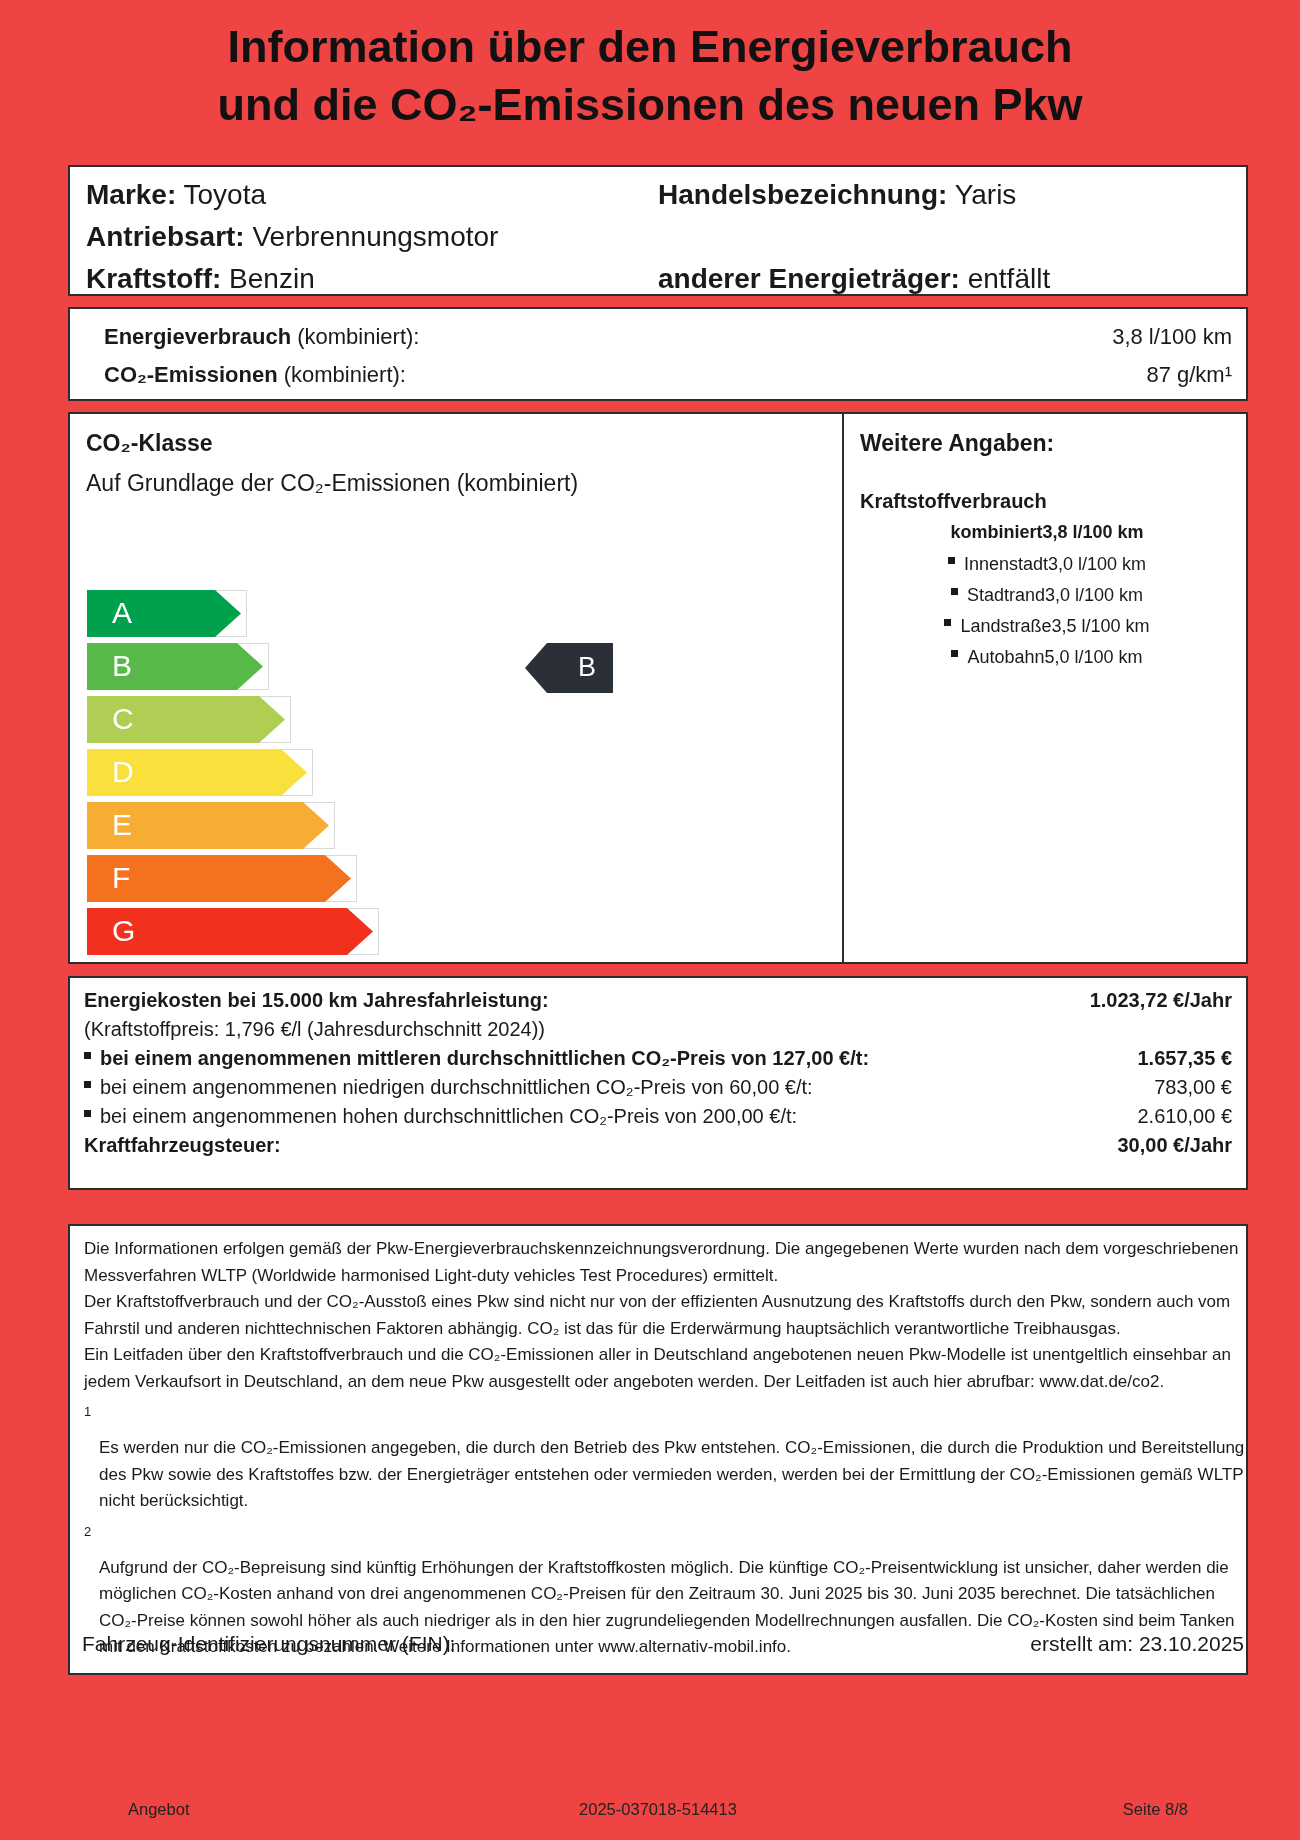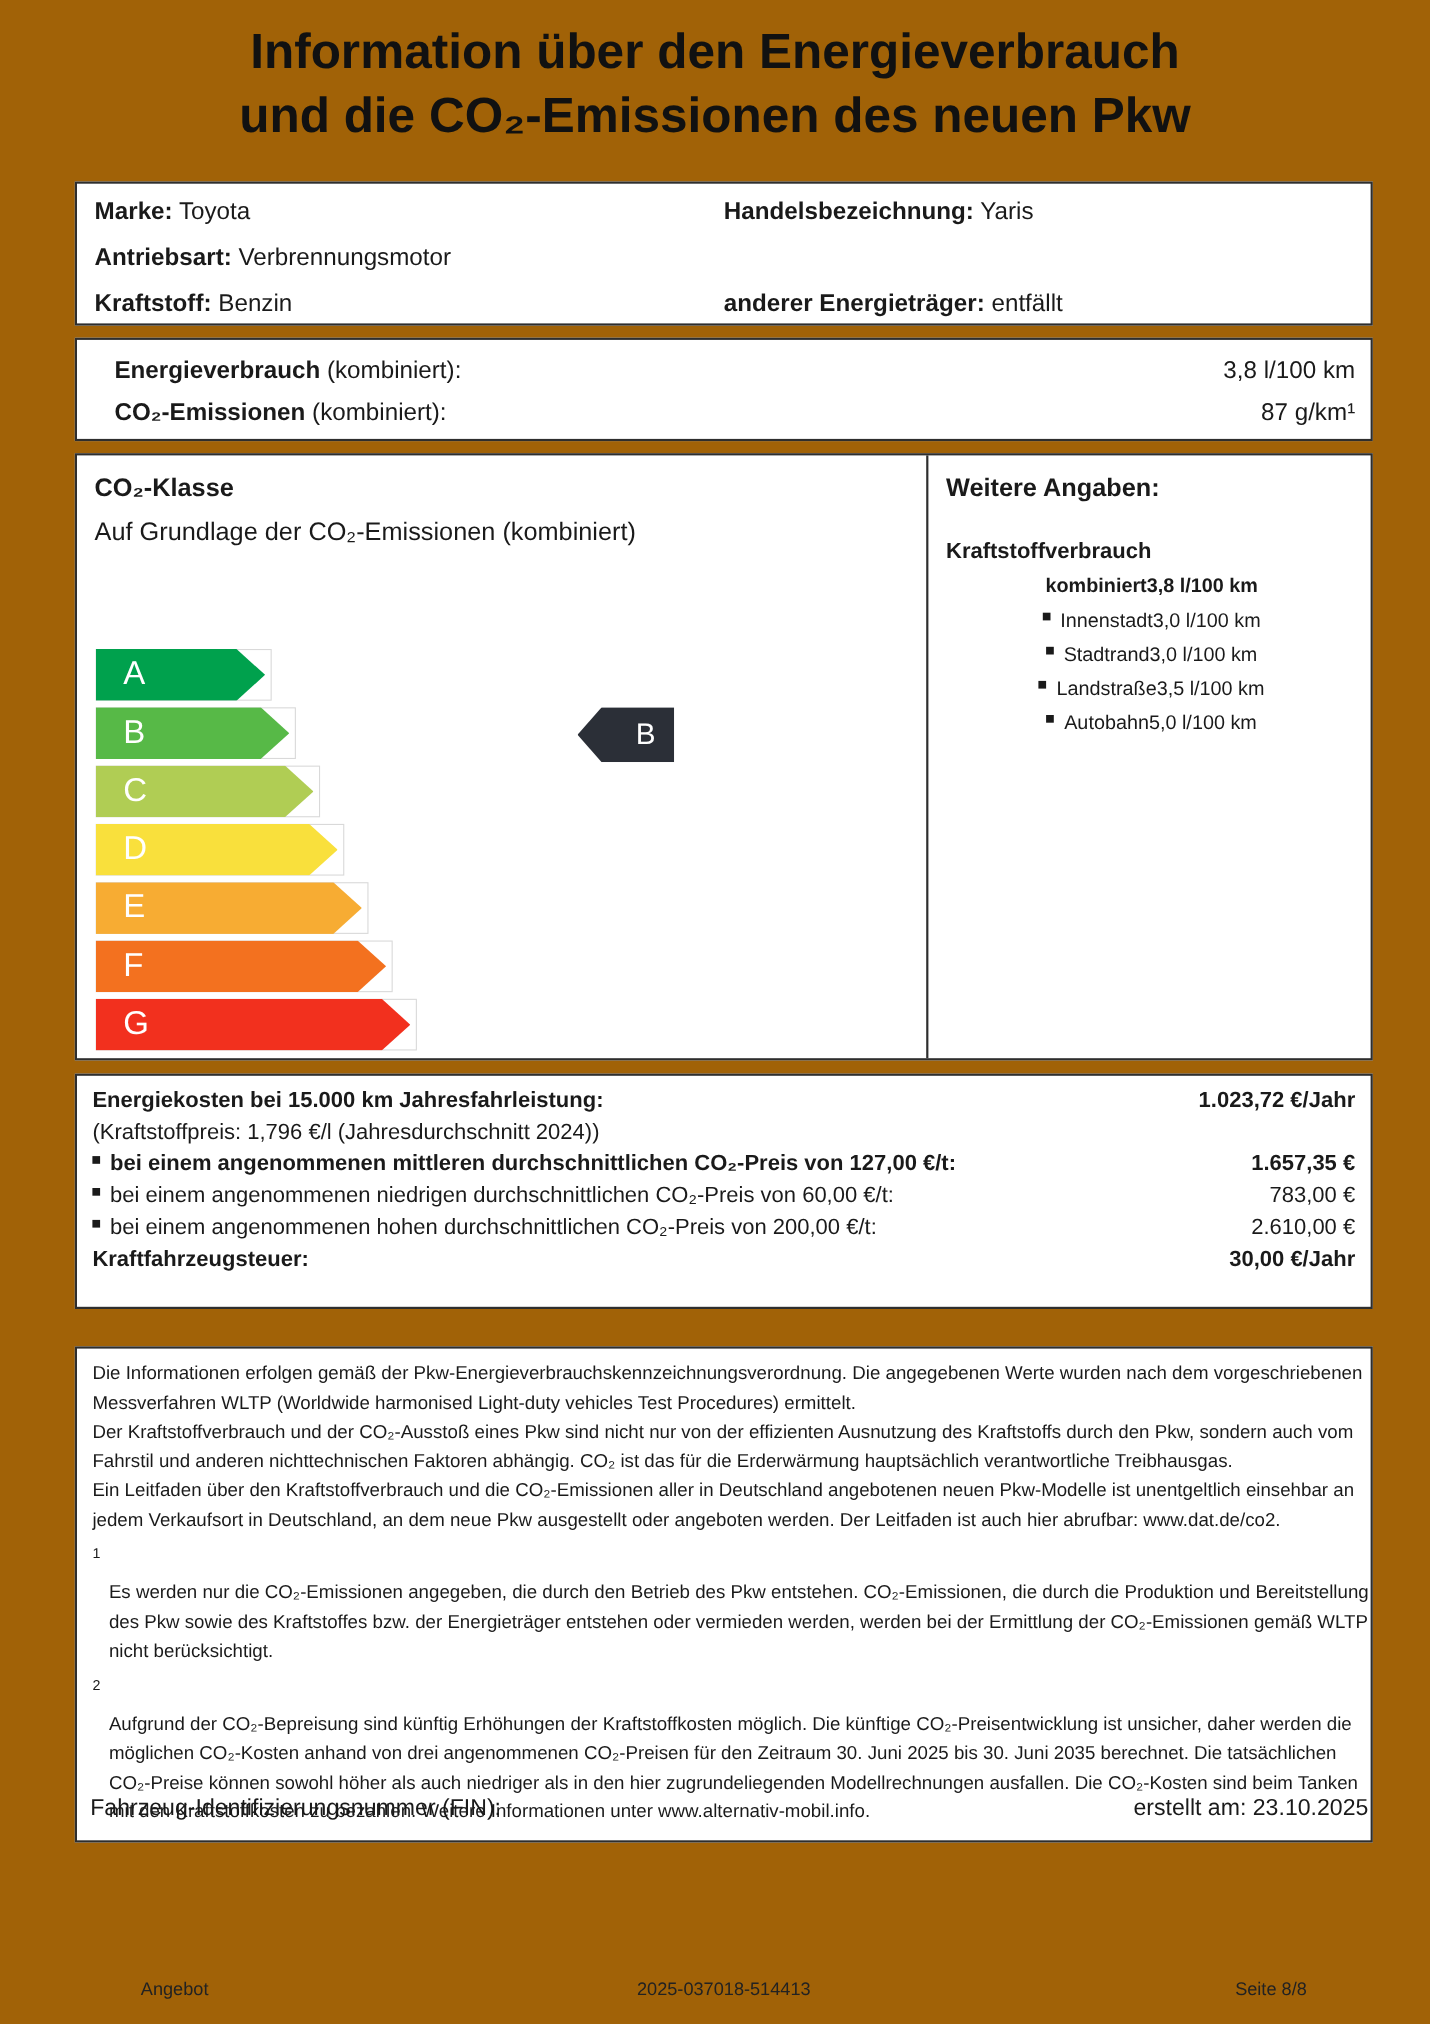--- a/index.html
+++ b/index.html
@@ -2,37 +2,37 @@
 <html lang="de"><head>
 <meta charset="utf-8">
 <style>
   * { margin:0; padding:0; box-sizing:border-box; }
   html,body { background:#ffffff; }
   body {
     width:1300px; height:1840px;
     font-family:"Liberation Sans","DejaVu Sans",sans-serif;
     color:#1a1a1a;
   }
-  .page { position:relative; width:1300px; height:1840px; overflow:hidden; background:#a16207; }
+  .page { position:relative; width:1300px; height:1840px; overflow:hidden; background:#ef4444; }
 
   
   .title {
     position:absolute; top:18px; left:0; width:100%;
     text-align:center; font-weight:bold; font-size:45px; line-height:58px;
     color:#111;
   }
 
   
   .box {
     position:absolute; left:68px; width:1180px;
     border:2px solid #2e2e2e; background:#fff;
   }
 
   
-  .box-vehicle { top:165px; height:131px; font-size:22px; }
+  .box-vehicle { top:165px; height:131px; font-size:28px; }
   .box-vehicle .cellpos { position:absolute; white-space:nowrap; }
   .lbl { font-weight:bold; }
   .val { font-weight:normal; }
 
   
   .box-combined { top:307px; height:94px; padding:9px 14px; font-size:22px; }
   .comb-row { display:flex; justify-content:space-between; line-height:38px;margin-left:20px; }
 
   
   .box-class { top:412px; height:552px; }

